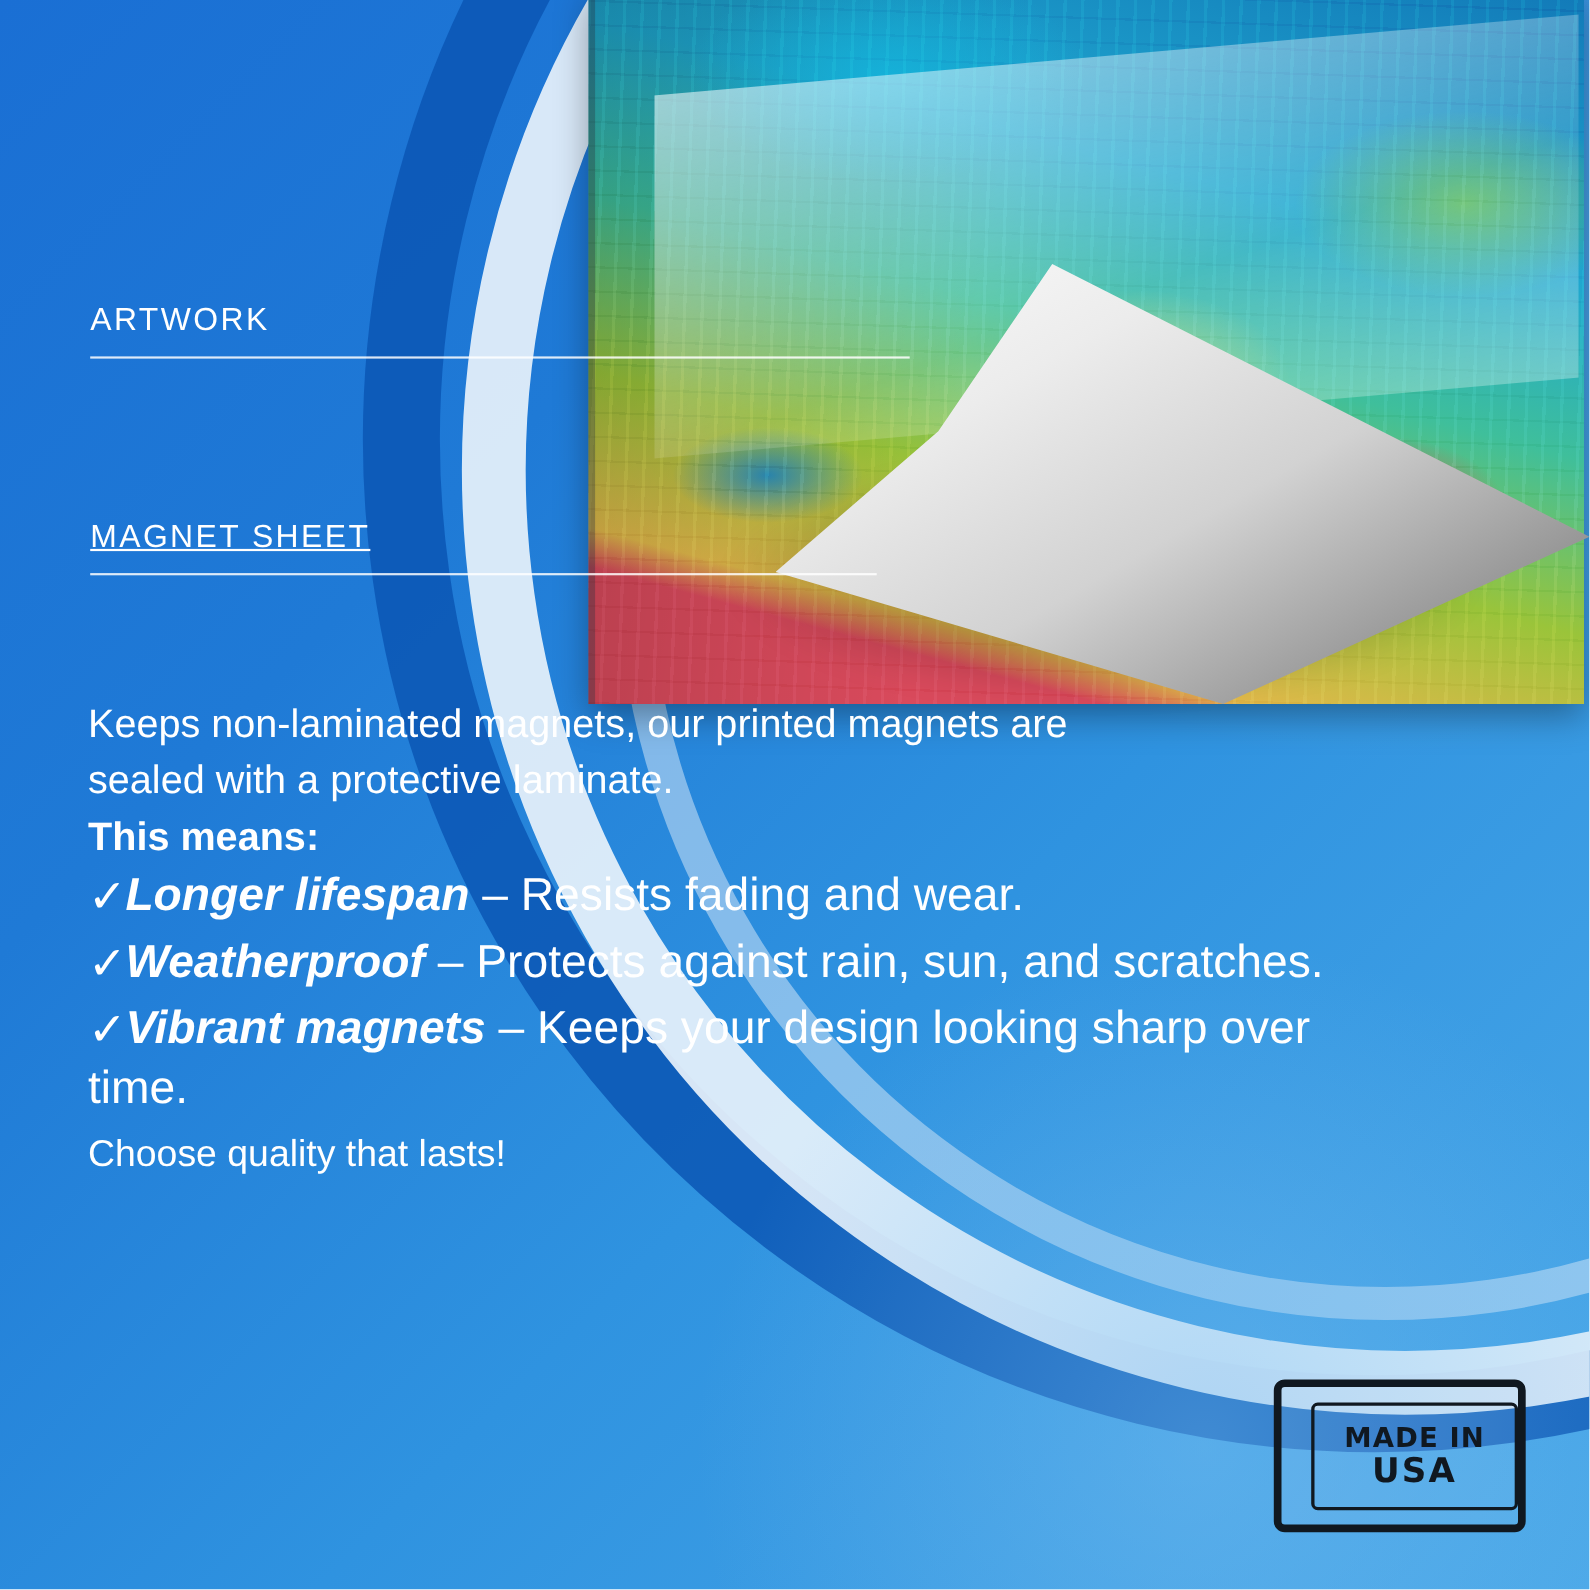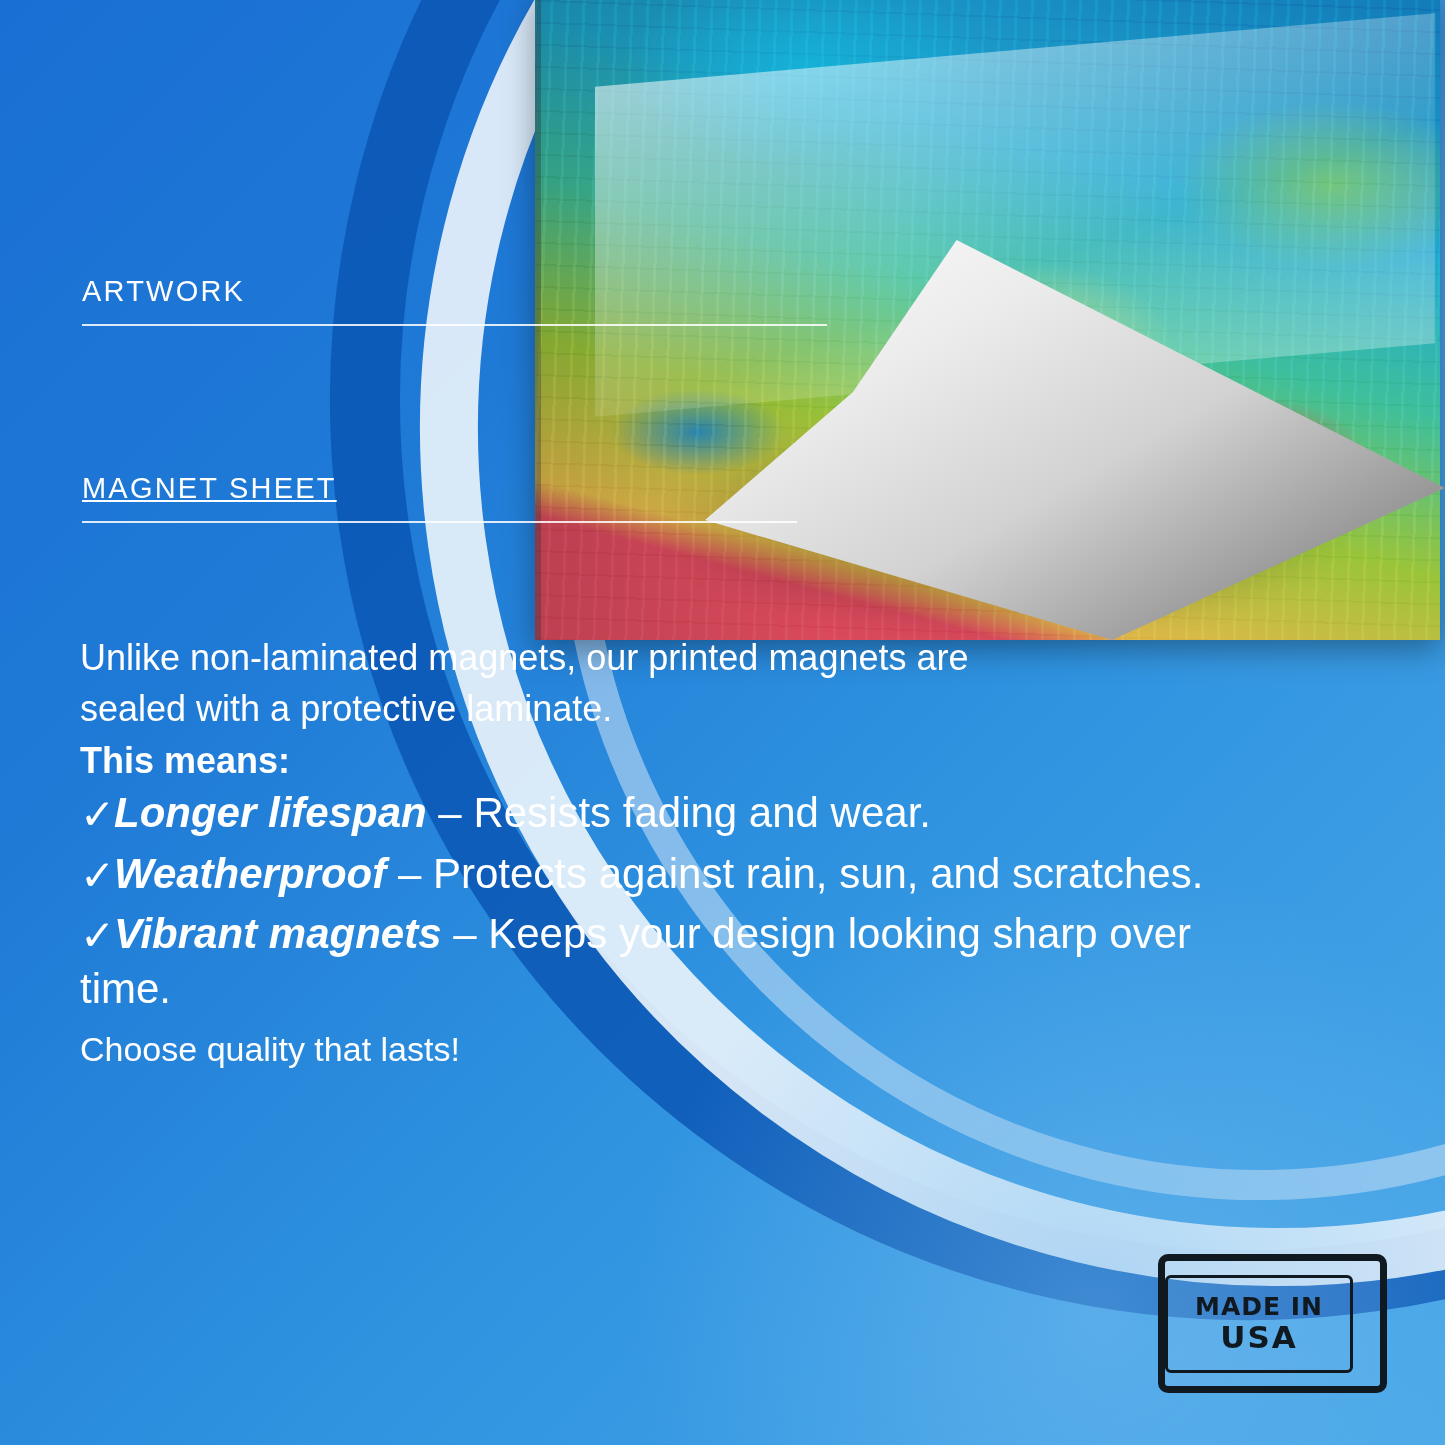--- a/index.html
+++ b/index.html
@@ -233,21 +233,21 @@
   .stamp {
     position: absolute;
     right: 58px;
     bottom: 52px;
     width: 215px;
     height: 125px;
     border: 7px solid #101820;
     border-radius: 10px;
     display: flex;
     flex-direction: column;
-    align-items: flex-start;
+    align-items: flex-end;
     justify-content: center;
     background: rgba(255,255,255,0.06);
   }
   .stamp .inner {
     border: 3px solid #101820;
     border-radius: 6px;
     width: 182px;
     height: 92px;
     display: flex;
     flex-direction: column;
@@ -293,21 +293,21 @@
   <div class="callout" id="callout-1">
     <span class="label">ARTWORK</span>
     <span class="rule"></span>
   </div>
   <div class="callout" id="callout-2">
     <span class="label">MAGNET SHEET</span>
     <span class="rule"></span>
   </div>
 
   <div class="content">
-    <p class="para">Unlike non-laminated magnets, our printed magnets are sealed with a protective laminate.</p>
+    <p class="para">Keeps non-laminated magnets, our printed magnets are sealed with a protective laminate.</p>
     <p class="means">This means:</p>
     <ul class="bullets">
       <li>
         <span class="check">✓</span><span class="b-term">Longer lifespan</span><span> – Resists fading and wear.</span>
       </li>
       <li>
         <span class="check">✓</span><span class="b-term">Weatherproof</span><span> – Protects against rain, sun, and scratches.</span>
       </li>
       <li>
         <span class="check">✓</span><span class="b-term">Vibrant magnets</span><span> – Keeps your design looking sharp over time.</span>

